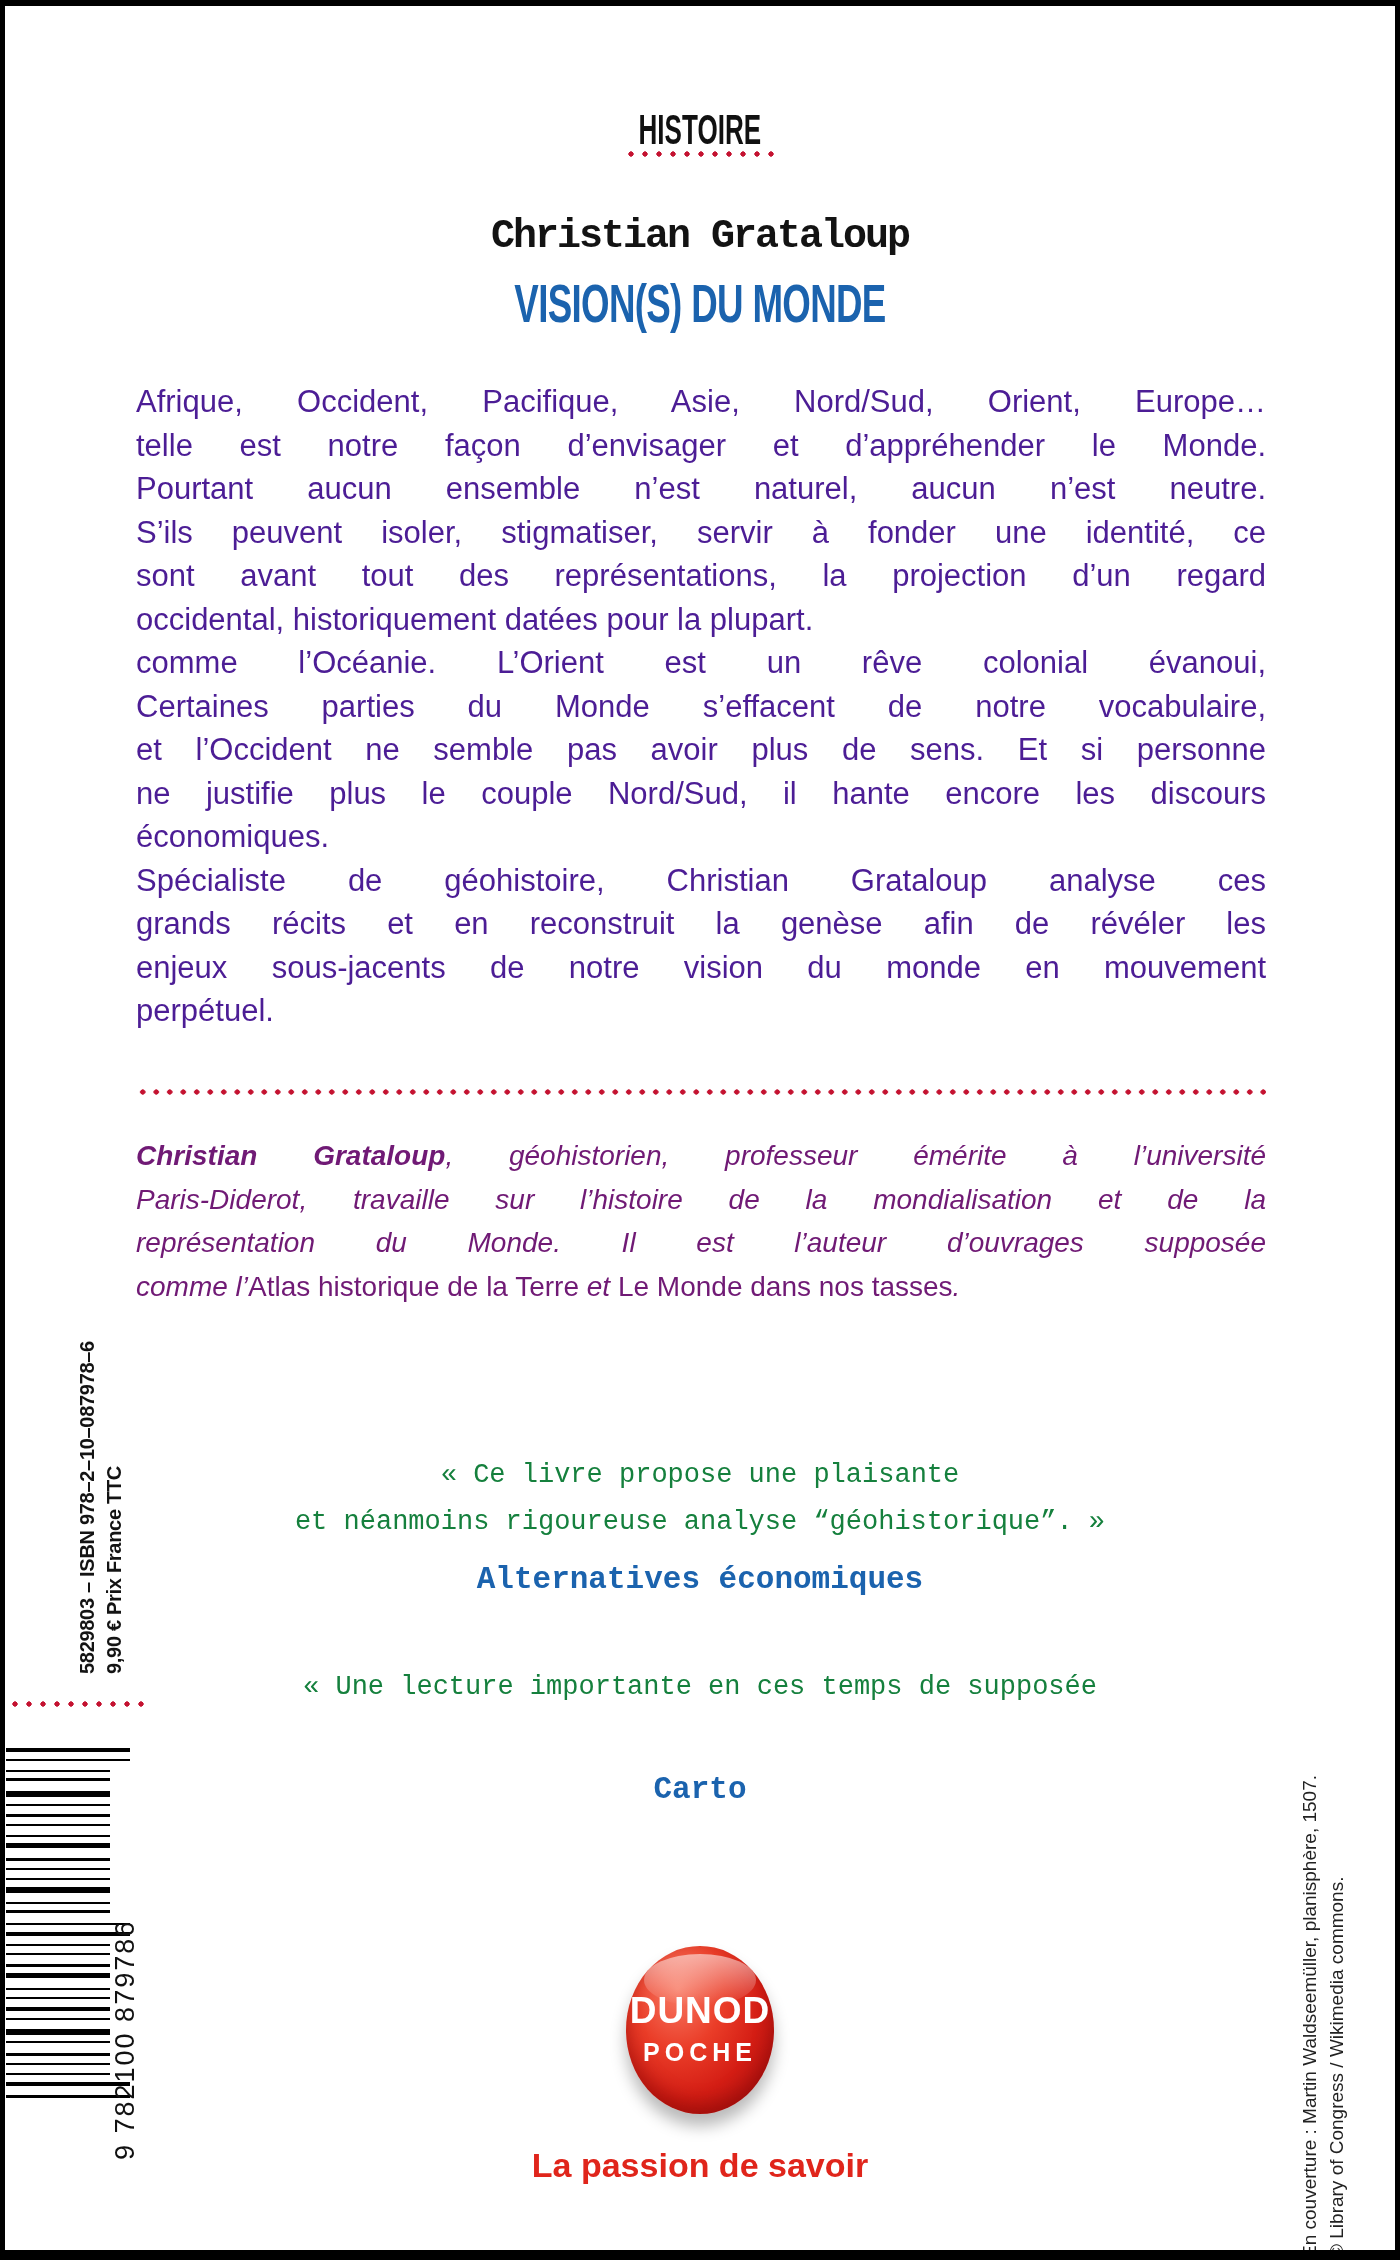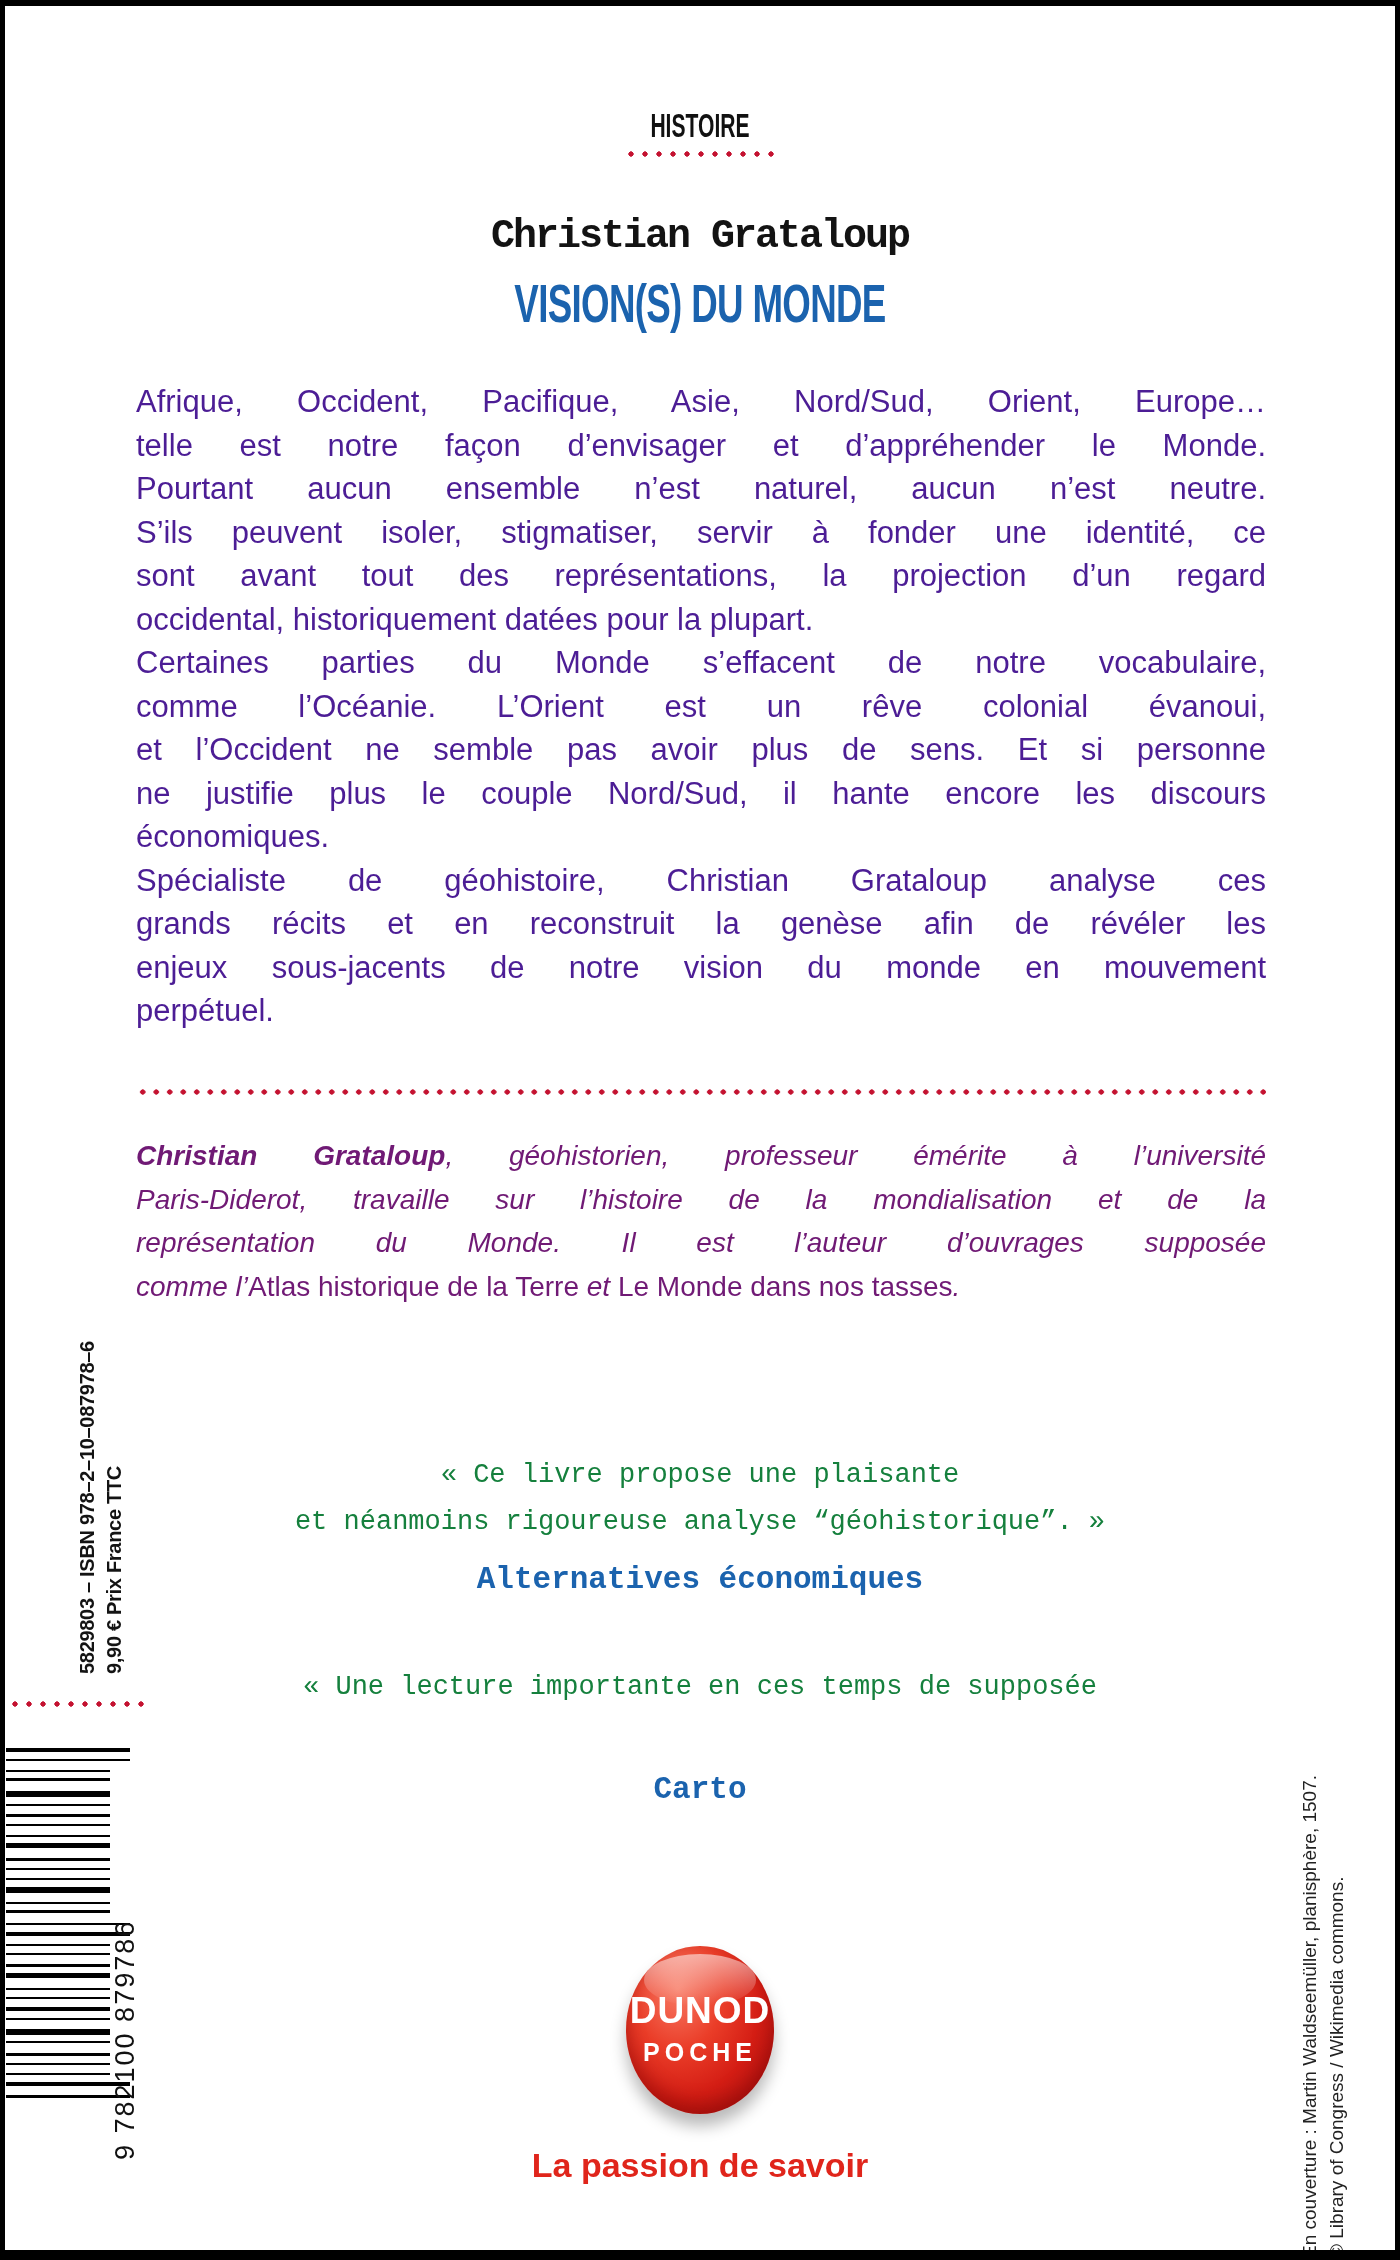--- a/index.html
+++ b/index.html
@@ -2,21 +2,21 @@
 <html><head>
 <meta charset="utf-8">
 <style>
   html,body{margin:0;padding:0;}
   body{width:1400px;height:2260px;position:relative;background:#fff;
        font-family:"Liberation Sans",sans-serif;color:#111;overflow:hidden;}
   .frame{position:absolute;inset:0;border-top:6px solid #000;border-bottom:10px solid #000;
          border-left:5px solid #000;border-right:5px solid #000;pointer-events:none;z-index:50;}
   .centerrow{position:absolute;left:0;width:100%;text-align:center;}
   
-  .category{top:106px;font-weight:bold;font-size:34px;letter-spacing:0;}
+  .category{top:106px;font-weight:bold;font-size:42px;letter-spacing:0;}
   .category .cond{display:inline-block;transform:scaleX(.62);}
   .dots{background-image:radial-gradient(circle,#c41230 2.4px,rgba(0,0,0,0) 2.9px);
         background-size:14px 8px;background-repeat:repeat-x;height:8px;position:absolute;}
   .dots-under-category{top:150px;left:624px;width:152px;}
   .author-top{top:214px;font-family:"Liberation Mono",monospace;font-weight:bold;
               font-size:40px;letter-spacing:-2px;color:#131313;}
   .booktitle{top:272px;color:#1b63ae;font-weight:bold;font-size:54px;}
   .booktitle .cond{display:inline-block;transform:scaleX(.68);letter-spacing:-1px;}
   
   .synopsis{position:absolute;left:136px;top:380px;width:1130px;font-size:31px;
@@ -84,22 +84,22 @@
 <div class="synopsis">
   <div>
       <div class="jline">Afrique, Occident, Pacifique, Asie, Nord/Sud, Orient, Europe…</div>
       <div class="jline">telle est notre façon d’envisager et d’appréhender le Monde.</div>
       <div class="jline">Pourtant aucun ensemble n’est naturel, aucun n’est neutre.</div>
       <div class="jline">S’ils peuvent isoler, stigmatiser, servir à fonder une identité, ce</div>
       <div class="jline">sont avant tout des représentations, la projection d’un regard</div>
       <div class="jline lastline">occidental, historiquement datées pour la plupart.</div>
     </div>
   <div>
+      <div class="jline">comme l’Océanie. L’Orient est un rêve colonial évanoui,</div>
       <div class="jline">Certaines parties du Monde s’effacent de notre vocabulaire,</div>
-      <div class="jline">comme l’Océanie. L’Orient est un rêve colonial évanoui,</div>
       <div class="jline">et l’Occident ne semble pas avoir plus de sens. Et si personne</div>
       <div class="jline">ne justifie plus le couple Nord/Sud, il hante encore les discours</div>
       <div class="jline lastline">économiques.</div>
     </div>
   <div>
       <div class="jline">Spécialiste de géohistoire, Christian Grataloup analyse ces</div>
       <div class="jline">grands récits et en reconstruit la genèse afin de révéler les</div>
       <div class="jline">enjeux sous-jacents de notre vision du monde en mouvement</div>
       <div class="jline lastline">perpétuel.</div>
     </div>

